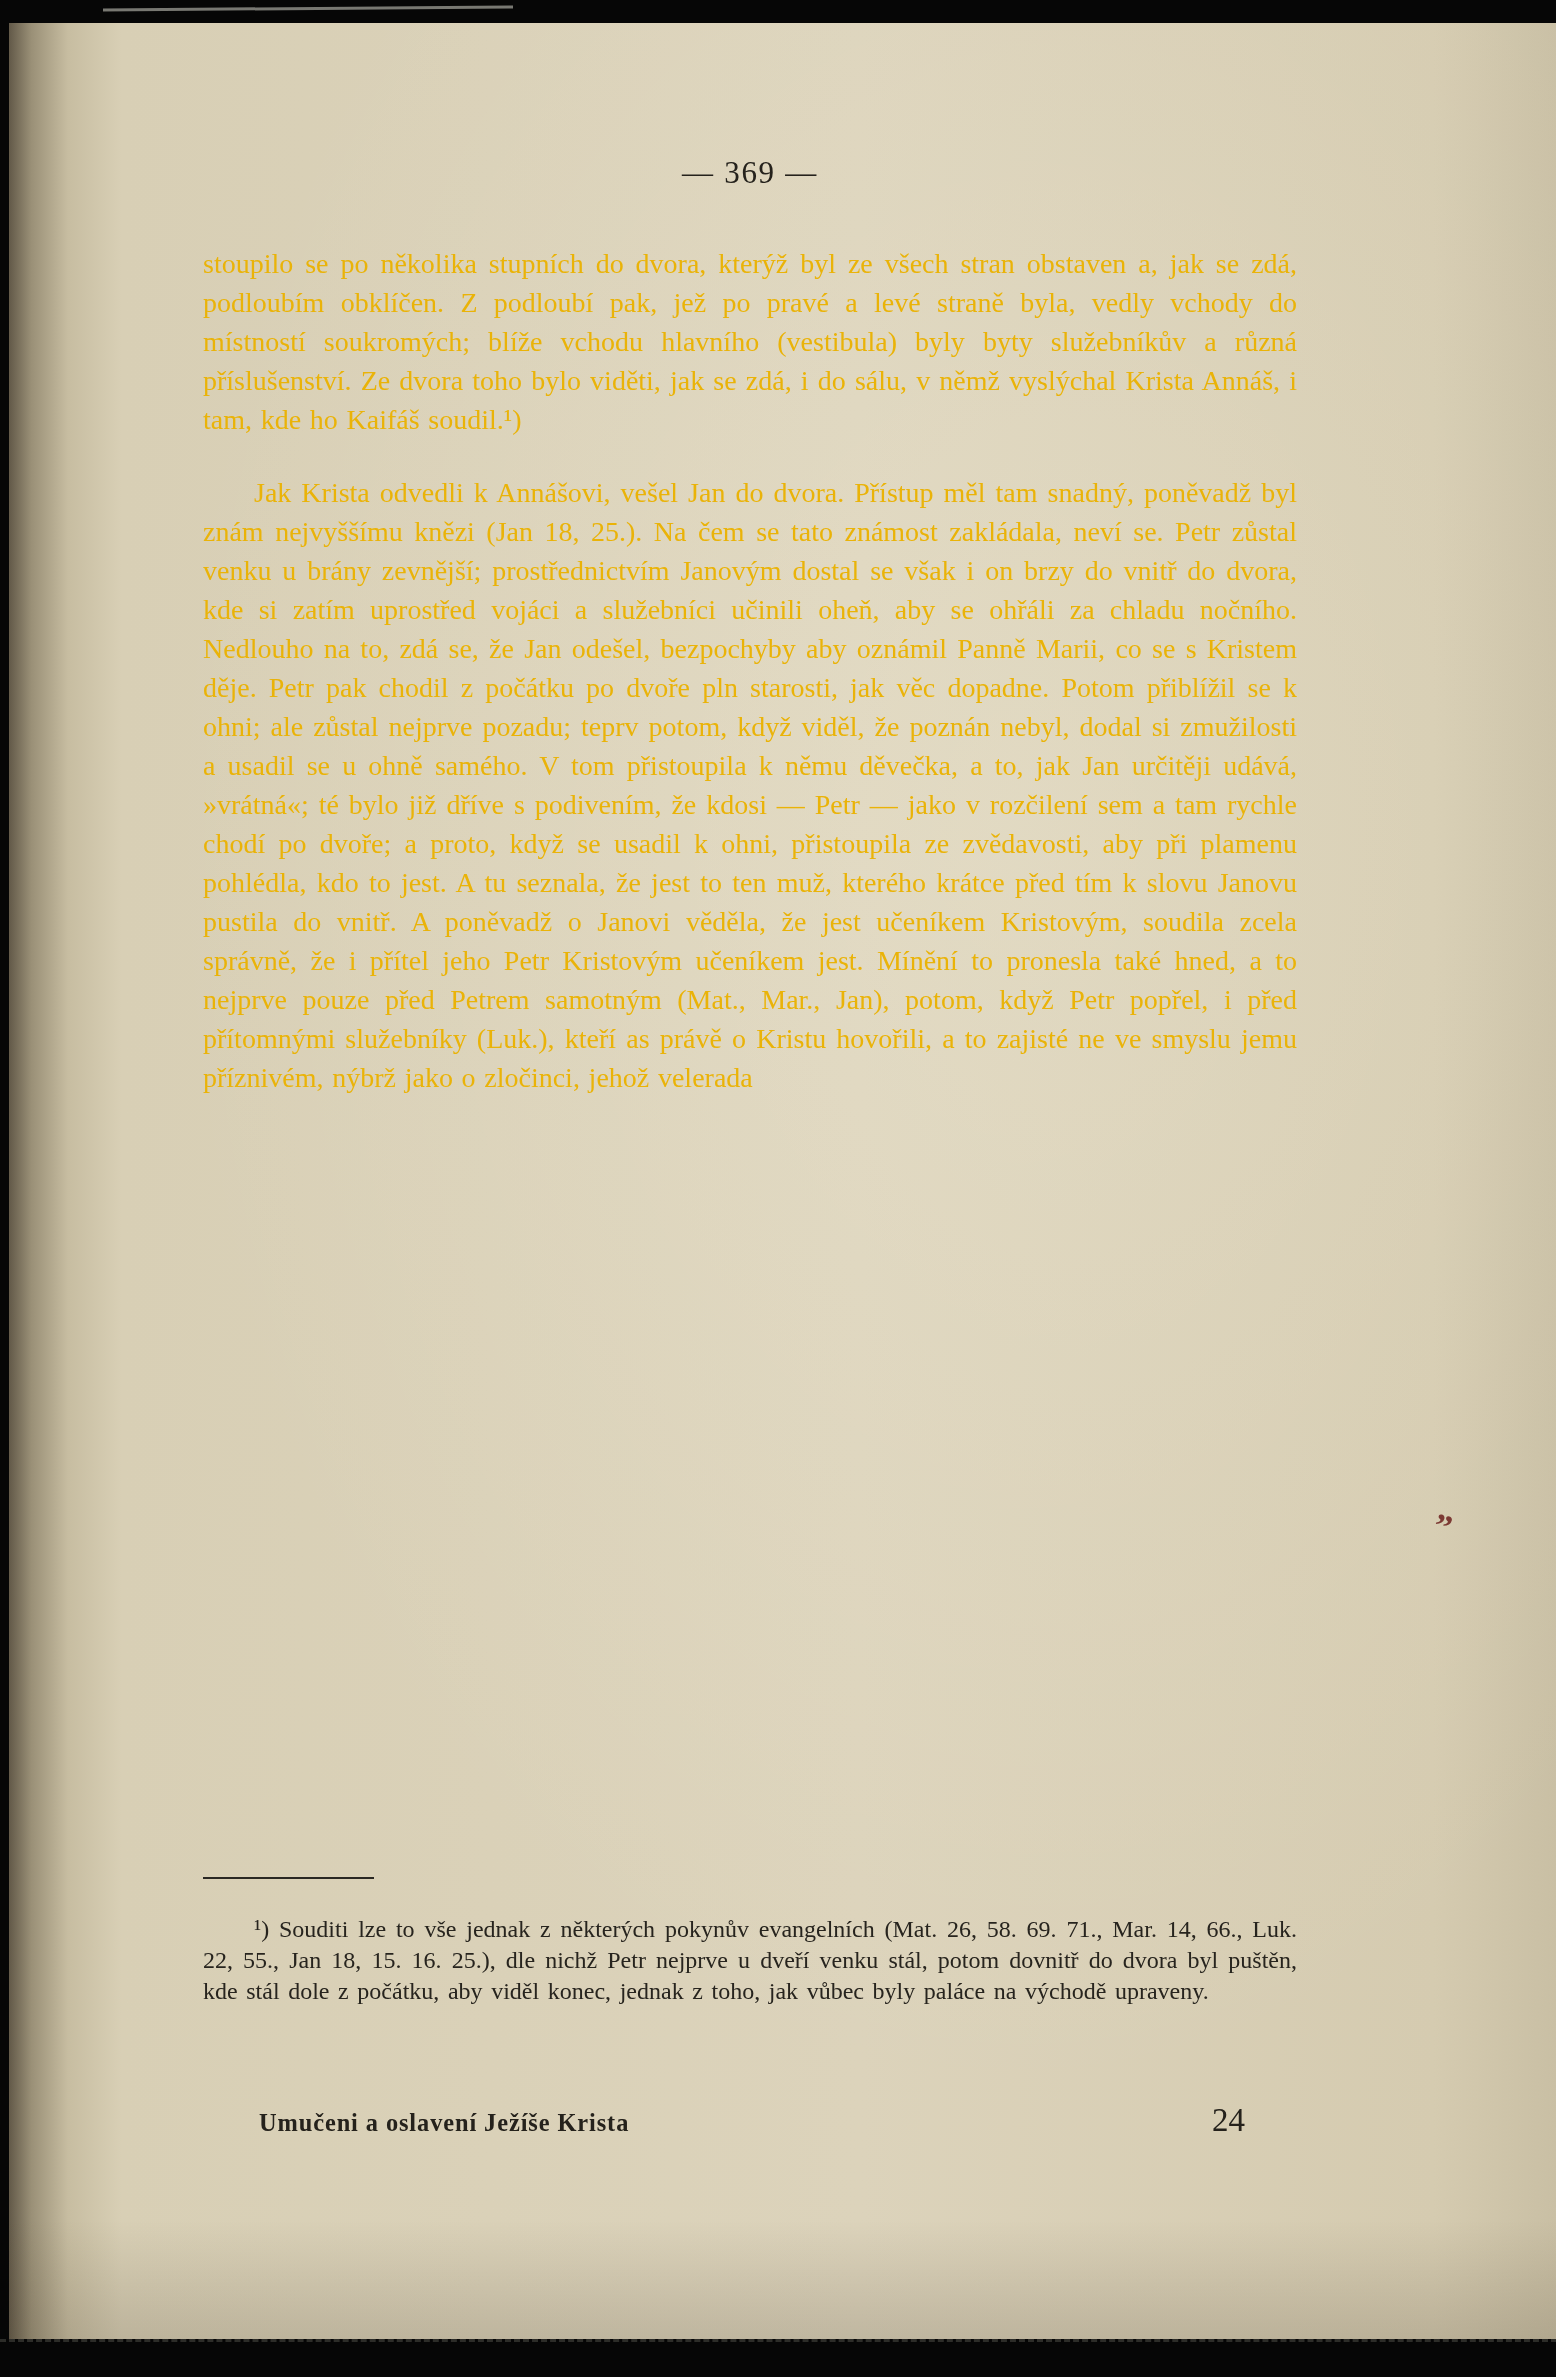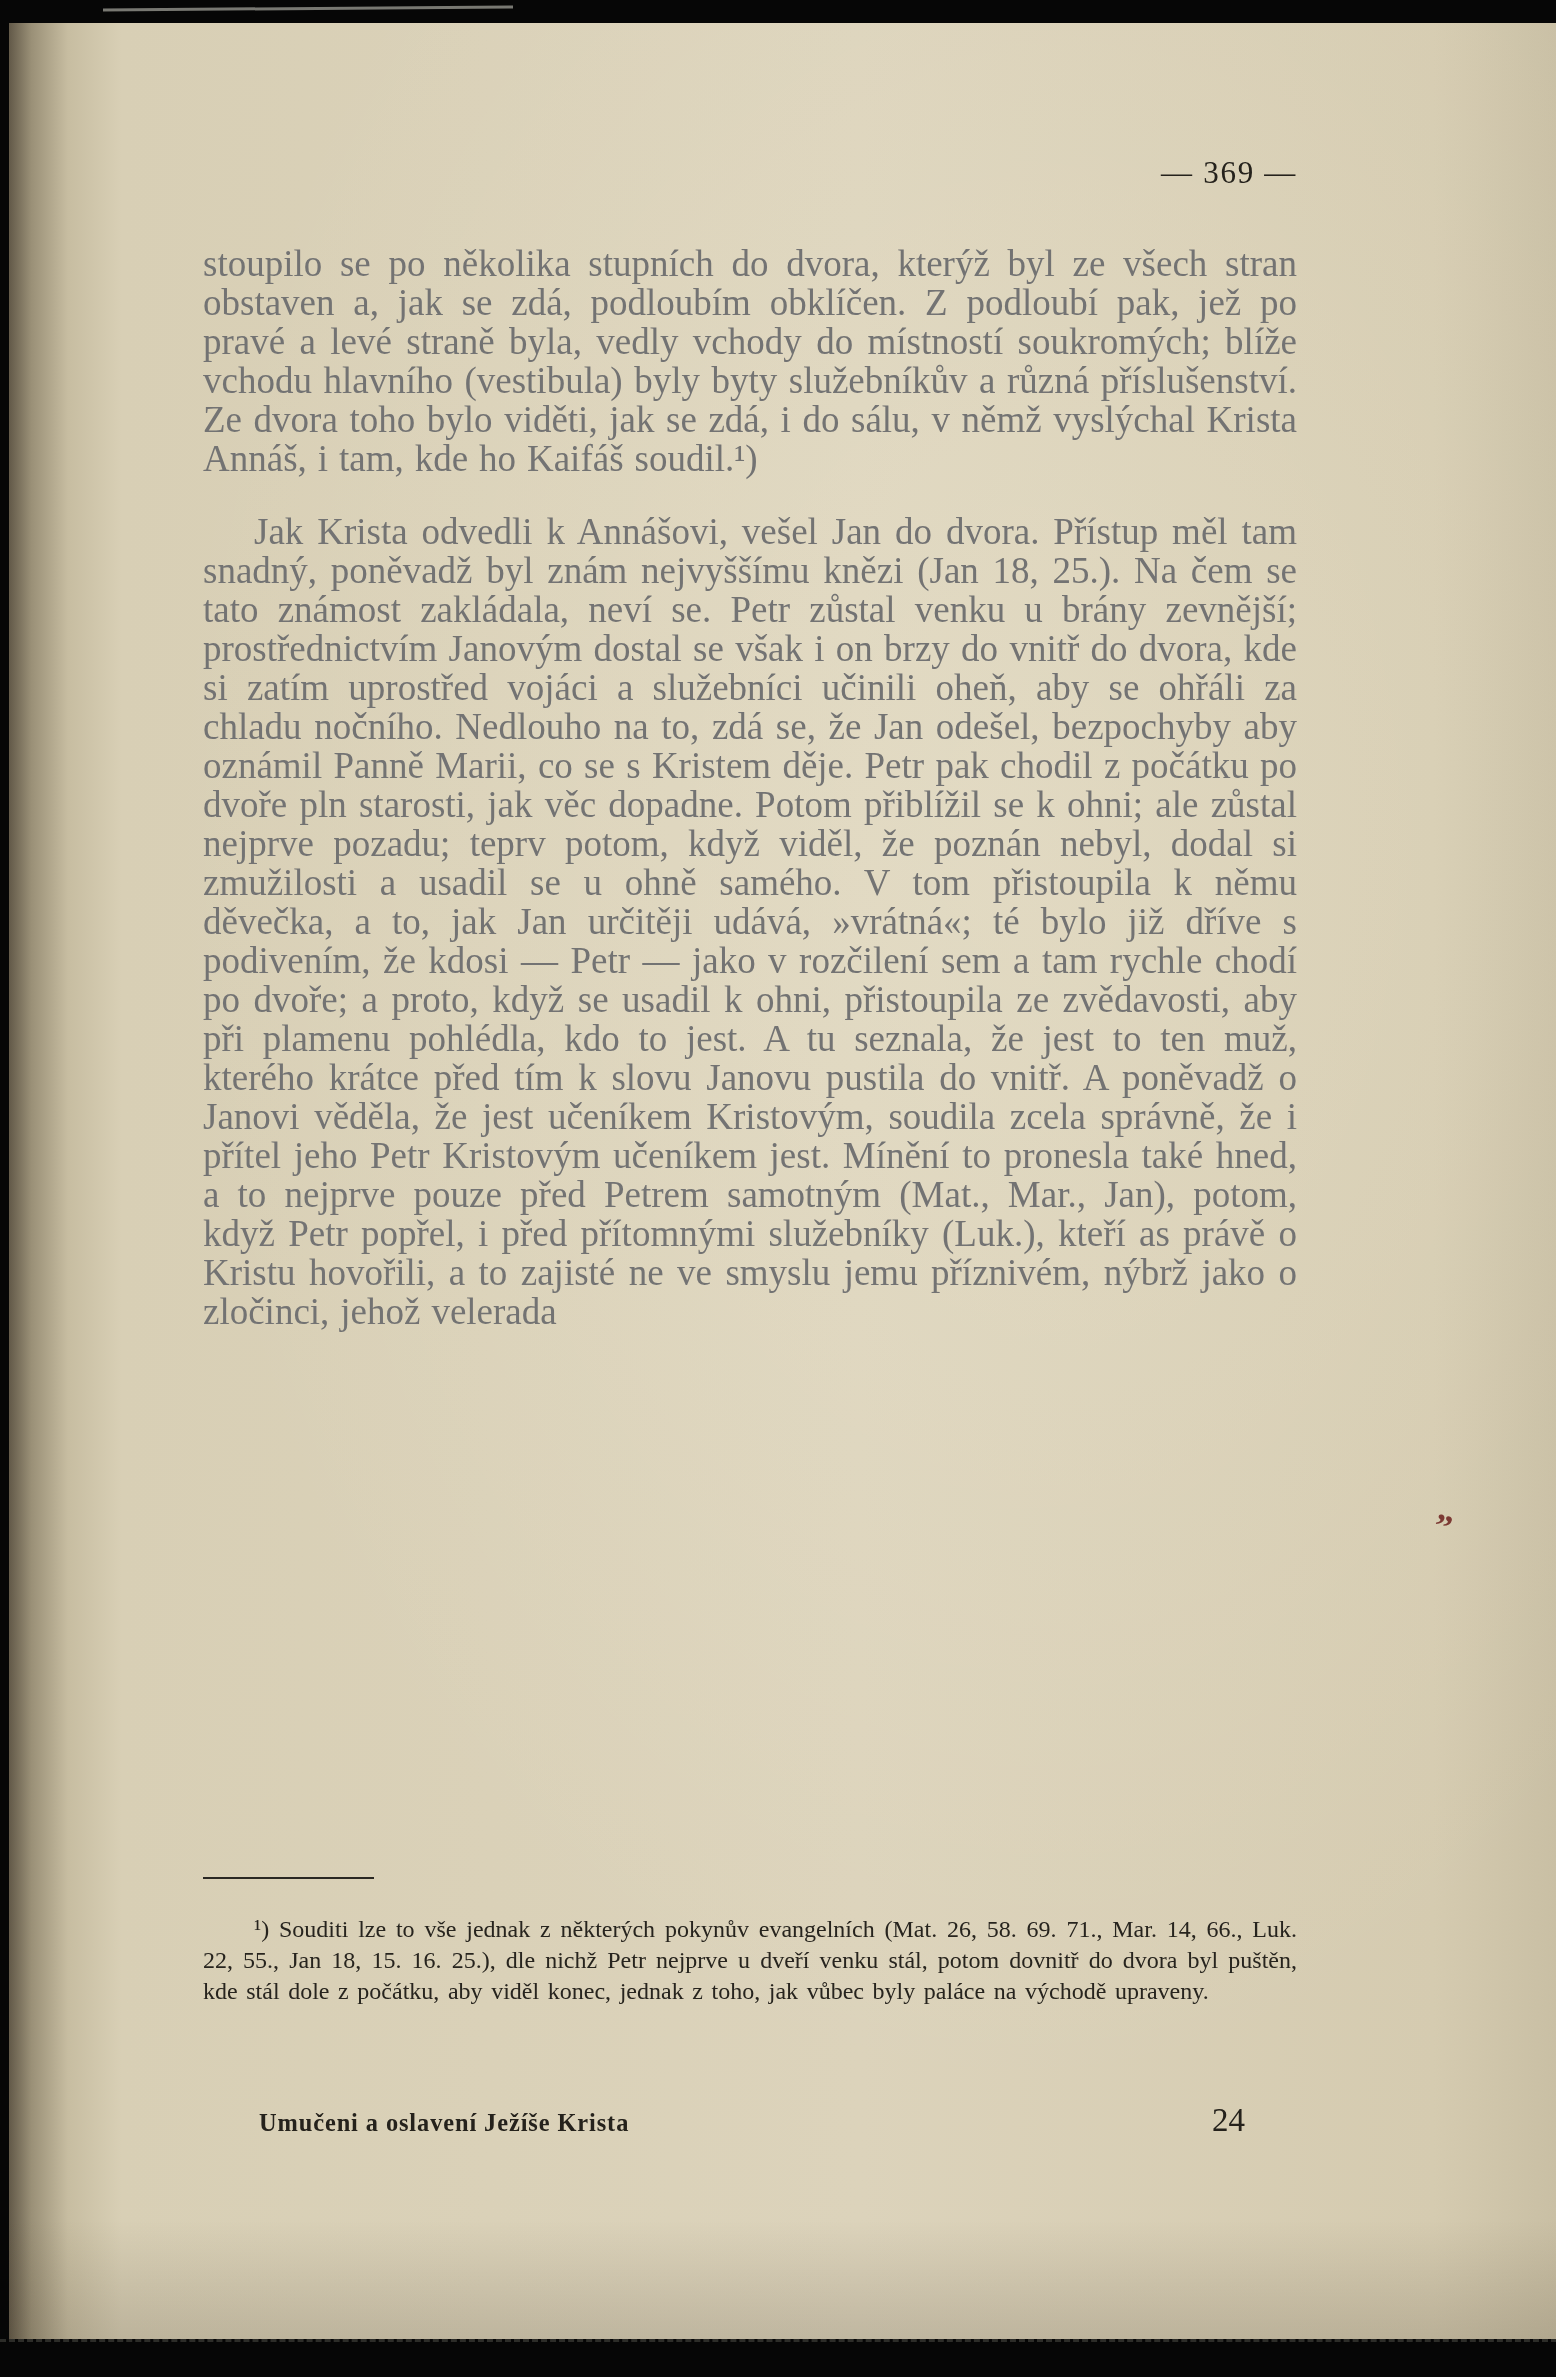--- a/index.html
+++ b/index.html
@@ -69,31 +69,31 @@
     color: #7c3a34;
     font-size: 35px;
     font-weight: bold;
     transform: rotate(14deg);
     letter-spacing: -3.5px;
   }
   .page-number {
     position: absolute;
     left: 203px; top: 155px;
     width: 1094px;
-    text-align: right;
+    text-align: center;
     font-size: 31px;
     letter-spacing: 1.7px;
     color: #25221c;
   }
   .text-block {
     position: absolute;
     left: 203px; top: 244px;
     width: 1094px;
-    color: #737373;
-    font-size: 37px;
+    color: #eab308;
+    font-size: 28px;
     line-height: 39px;
     text-align: justify;
     word-spacing: 1.7px;
   }
   .para { margin: 0; }
   .para + .para {
     margin-top: 34px;
     text-indent: 51px;
   }
   .footnote-rule {

